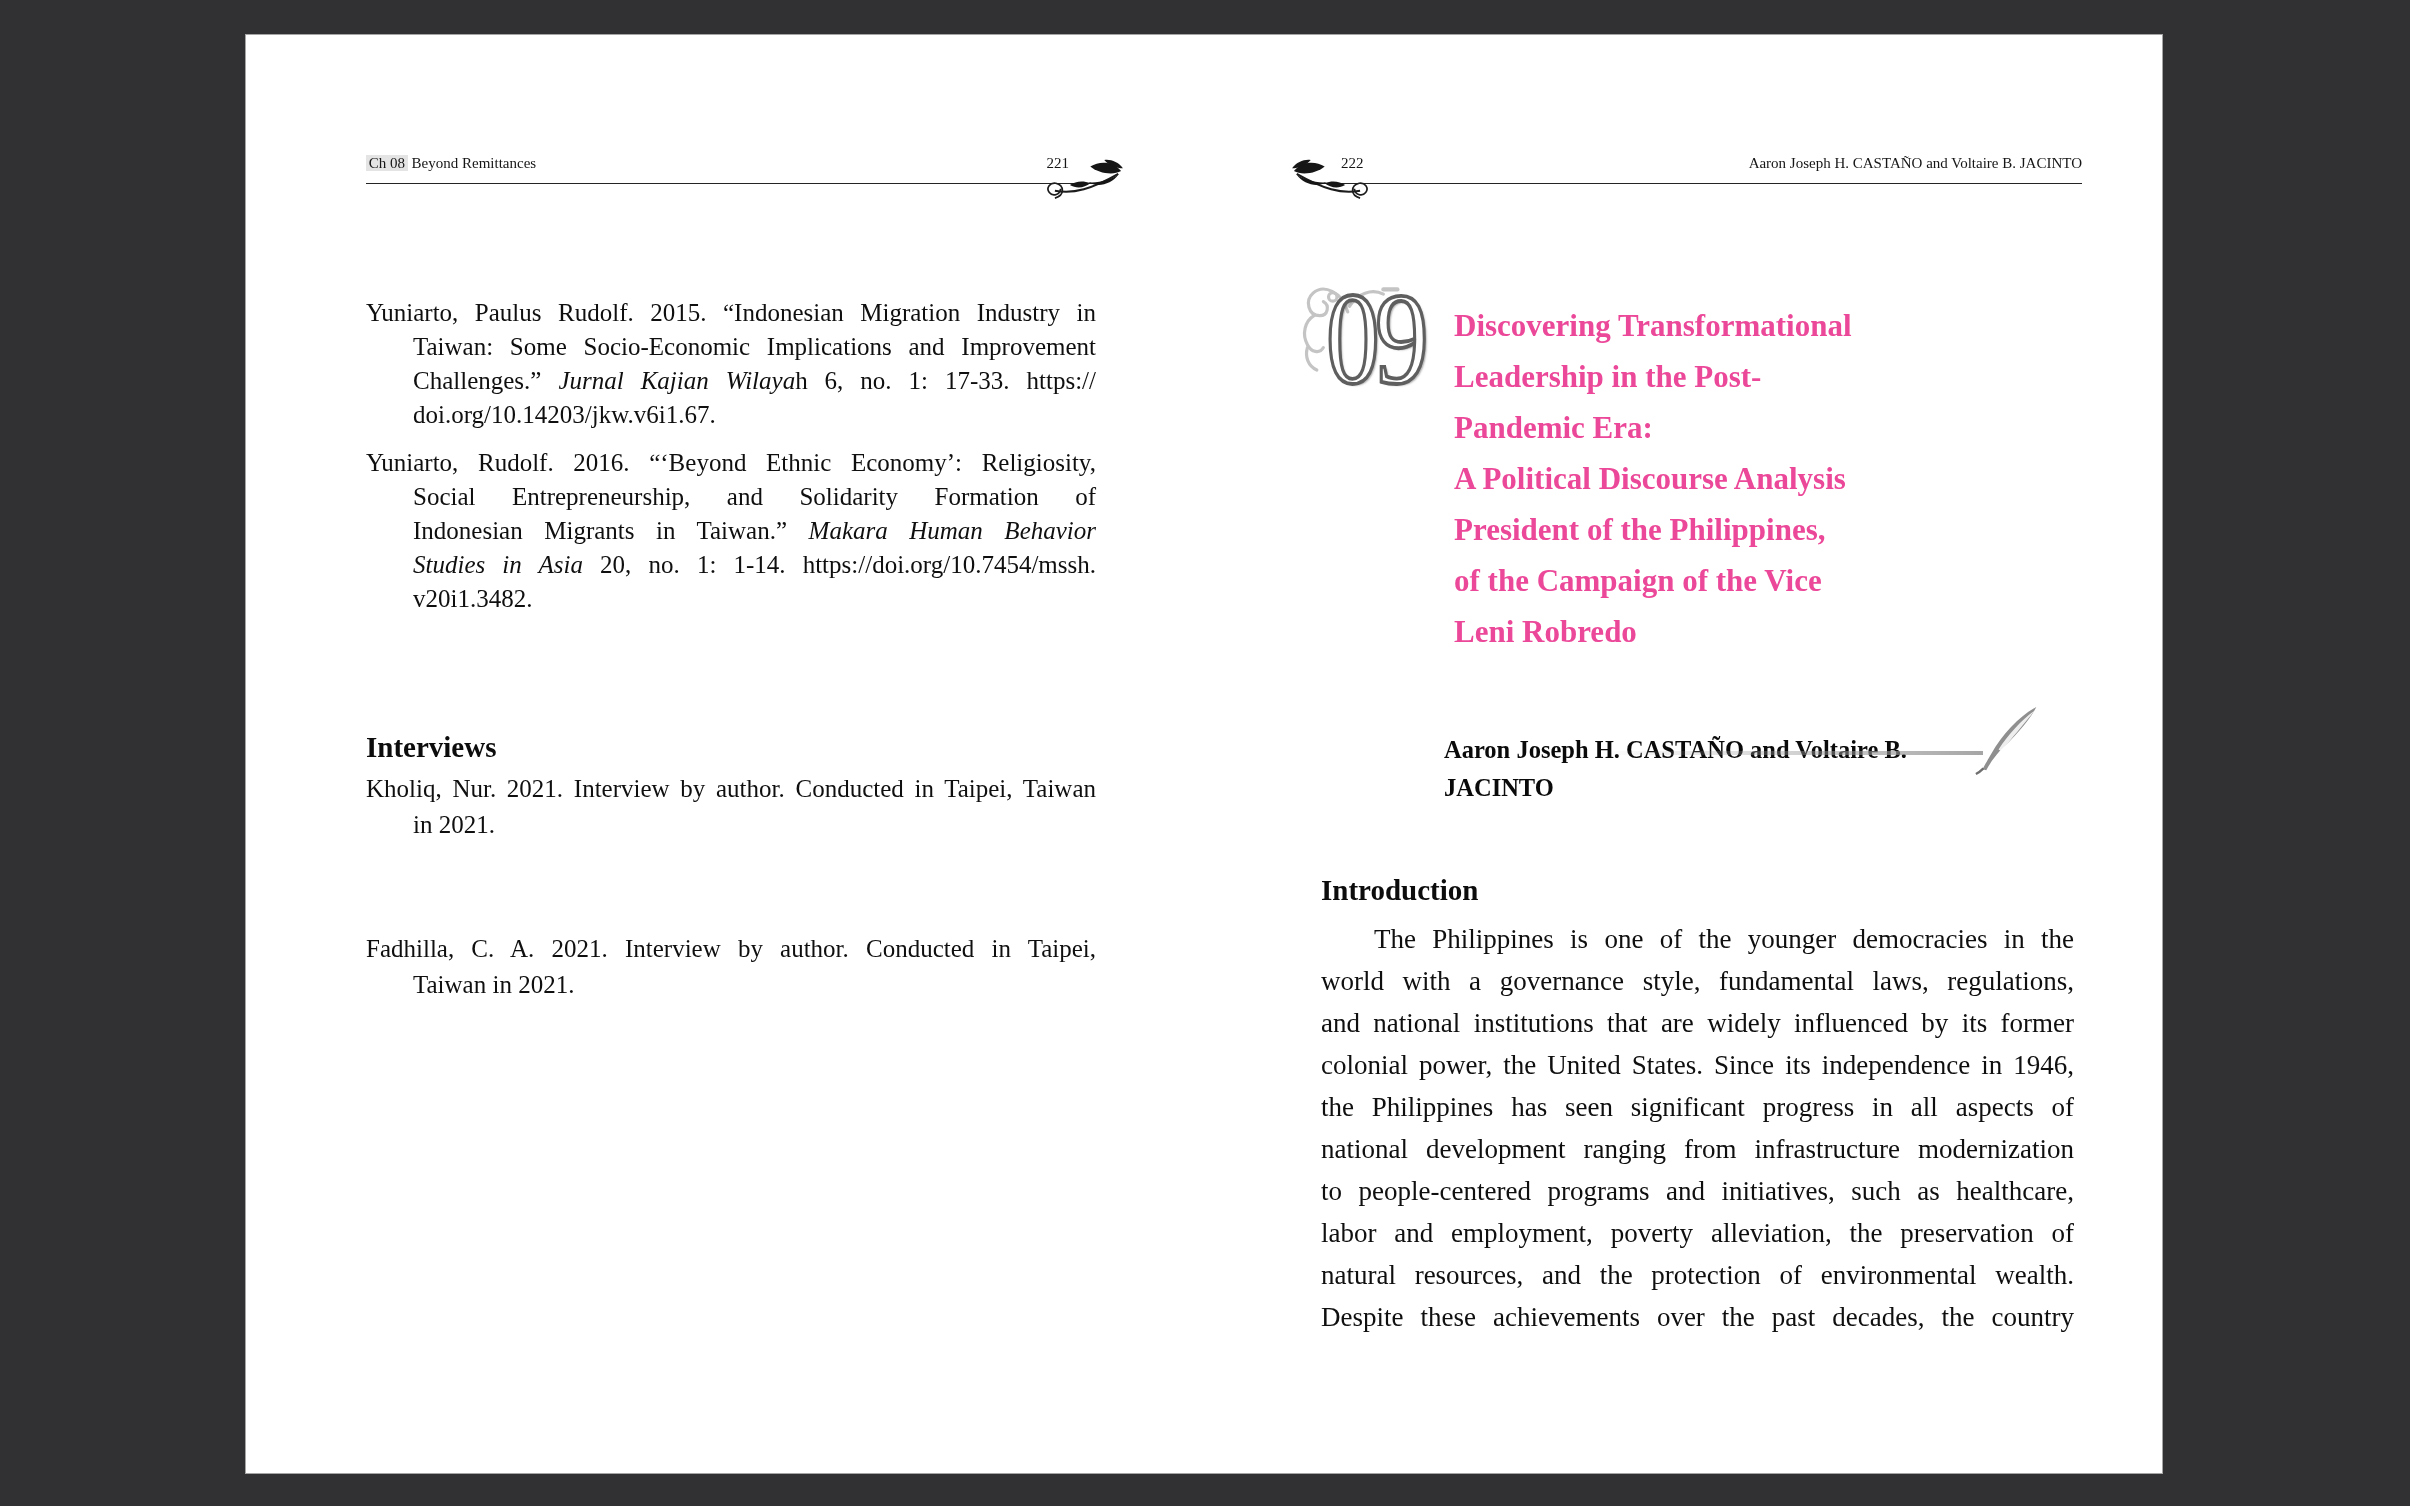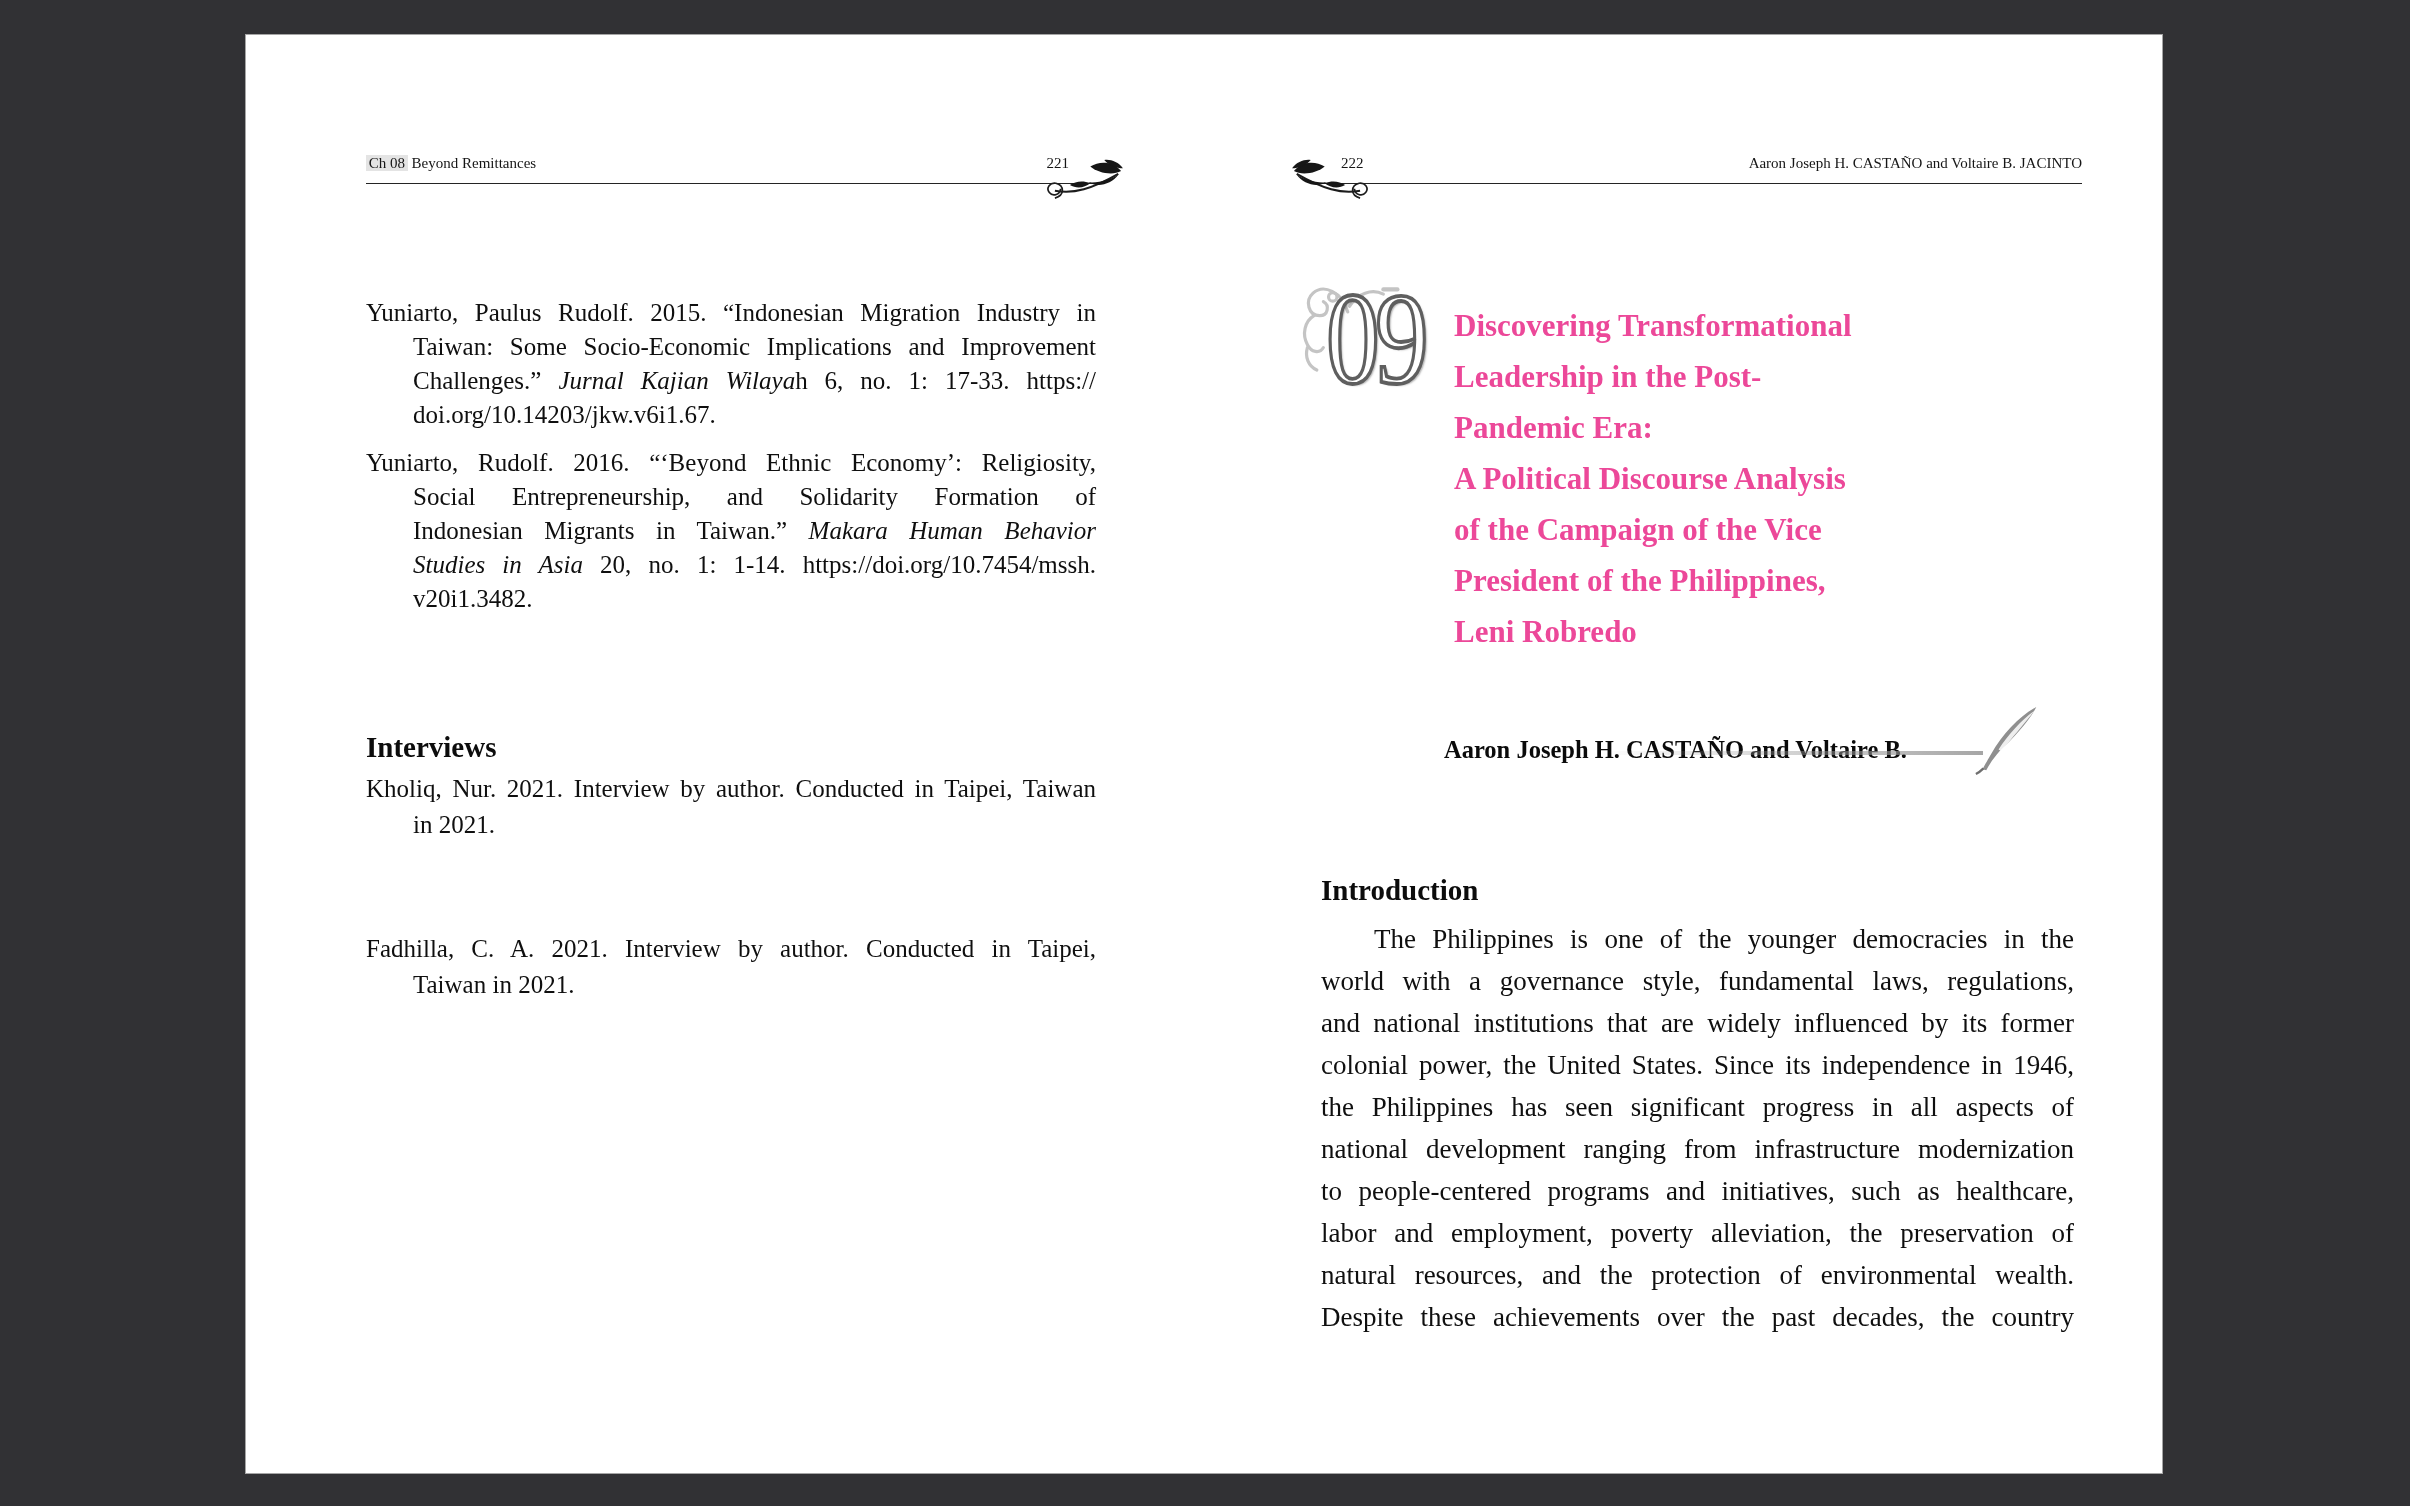--- a/index.html
+++ b/index.html
@@ -149,27 +149,28 @@
     </g>
   </svg>
 
   <div class="ch-num abs" style="left:1080px; top:238px;">09</div>
 
   <div class="jblock ch-title abs" style="left:1208px; top:265px;">
       <div class="jline"><span>Discovering Transformational</span></div>
       <div class="jline"><span>Leadership in the Post-</span></div>
       <div class="jline"><span>Pandemic Era:</span></div>
       <div class="jline"><span>A Political Discourse Analysis</span></div>
+      <div class="jline"><span>President of the Philippines,</span></div>
       <div class="jline"><span>of the Campaign of the Vice</span></div>
-      <div class="jline"><span>President of the Philippines,</span></div>
       <div class="jline last"><span>Leni Robredo</span></div>
     </div>
 
   <div class="jblock authors abs" style="left:1198px; top:664px;margin-top:32px;">
       <div class="jline"><span>Aaron Joseph H. CASTAÑO and Voltaire B.</span></div>
+      <div class="jline last"><span>JACINTO</span></div>
     </div>
 
   <div class="hairline abs" style="left:1356px; top:716px; width:381px;"></div>
 
   <svg class="abs" style="left:1728px; top:670px;" width="68" height="70" viewBox="0 0 72 74">
     <path d="M66,2 C50,10 30,30 18,52 C14,59 11,64 9,68 L13,69 C16,63 21,56 27,49 C44,33 60,14 66,2 Z" fill="#8f8f8f"></path>
     <path d="M64,6 C50,16 36,32 26,47 L29,49 C40,35 54,19 64,6 Z" fill="#ffffff" opacity="0.85"></path>
     <path d="M10,67 C7,70 4,72 2,73" stroke="#6f6f6f" stroke-width="2.4" fill="none"></path>
   </svg>
 

